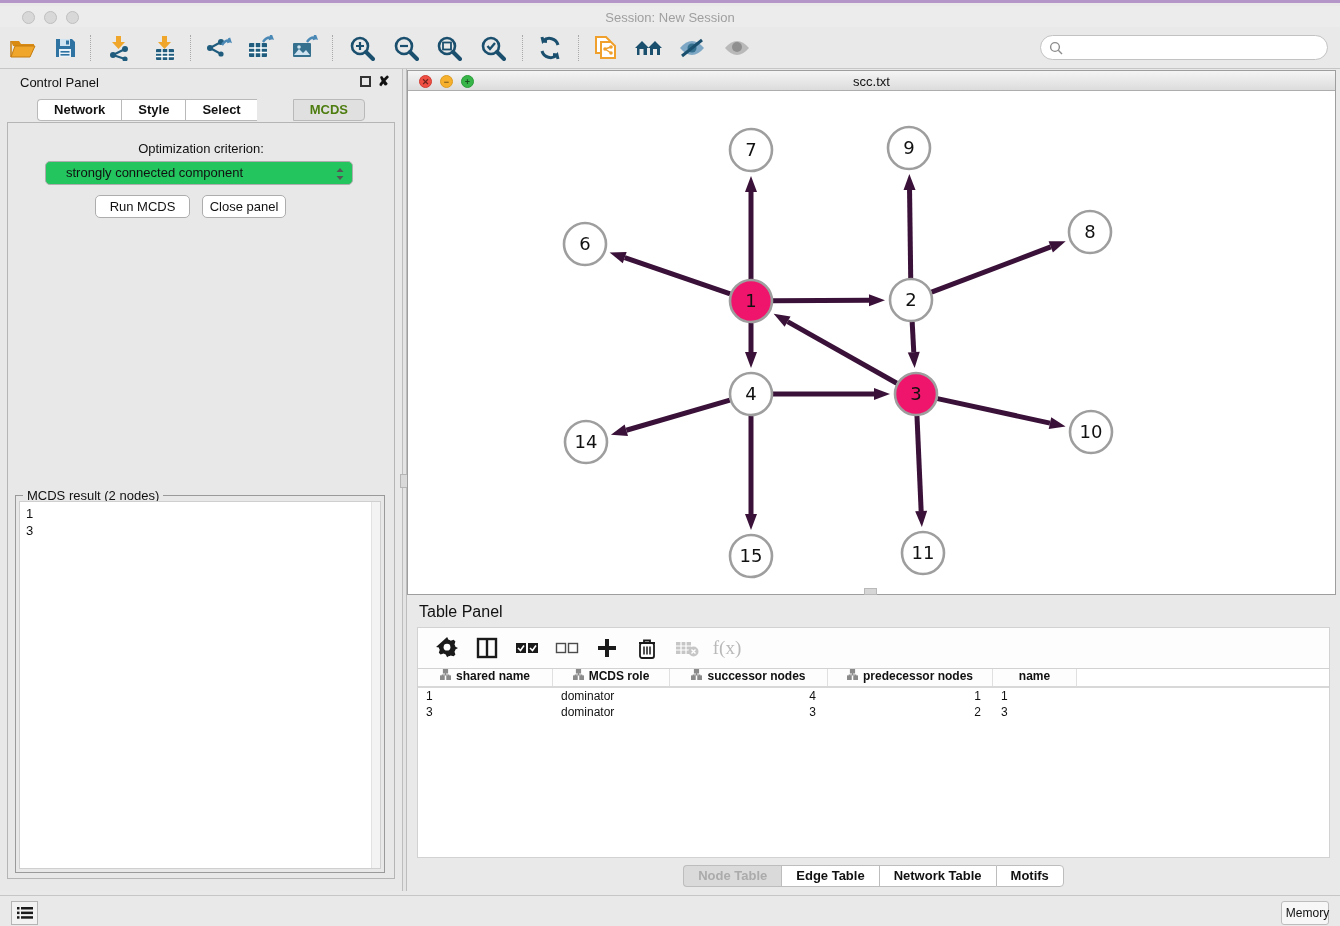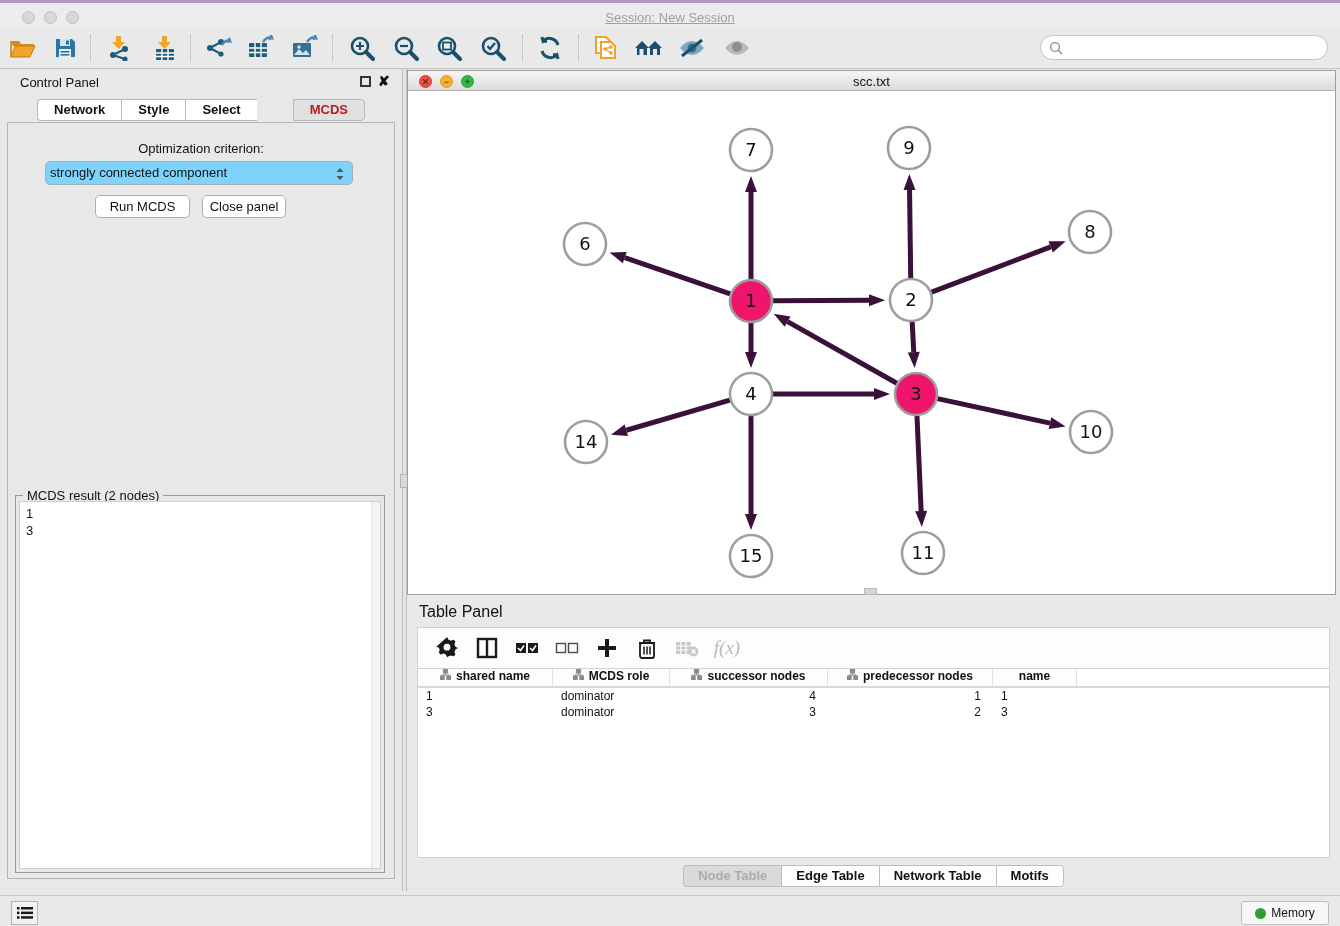--- a/index.html
+++ b/index.html
@@ -2,44 +2,44 @@
 <html><head>
 <meta charset="utf-8">
 <style>
   * { margin:0; padding:0; box-sizing:border-box; }
   html,body { width:1340px; height:926px; font-family:"Liberation Sans", sans-serif; background:#e9e9e9; overflow:hidden; }
   .app { position:absolute; inset:0; border-top:3px solid #b596c8; }
 
   
   .titlebar { position:absolute; left:0; top:3px; width:1340px; height:21px; background:#ececec; }
   .traffic { position:absolute; top:5px; width:13px; height:13px; border-radius:50%; background:#d8d8d8; border:1px solid #bfbfbf; }
-  .win-title { position:absolute; top:4px; left:0; width:100%; text-align:center; font-size:13px; color:#9f9f9f;text-decoration:underline; }
+  .win-title { position:absolute; top:4px; left:0; width:100%; text-align:center; font-size:13px; color:#9f9f9f; }
 
   
   .toolbar { position:absolute; left:0; top:24px; width:1340px; height:42px; background:#e9e9e9; border-bottom:1px solid #c6c6c6; }
   .tb-btn { position:absolute; top:5px; width:34px; height:32px; display:flex; align-items:center; justify-content:center; }
   .tb-sep { position:absolute; top:8px; width:1px; height:26px; border-left:1px dotted #a9a9a9; }
   .searchbox { position:absolute; right:12px; top:8px; width:288px; height:25px; background:#fff; border:1px solid #c2c2c2; border-radius:13px; display:flex; align-items:center; padding-left:8px; }
   .searchbox svg { flex:0 0 auto; }
   .searchbox input { border:none; outline:none; font-size:12px; width:240px; margin-left:5px; background:transparent; }
 
   
   .control-panel { position:absolute; left:0; top:66px; width:402px; height:822px; background:#e8e8e8; }
   .cp-header { position:absolute; left:0; top:0; width:100%; height:26px; }
   .cp-title { position:absolute; left:20px; top:6px; font-size:13px; color:#111; }
   .panel-float { position:absolute; width:11px; height:11px; border:2px solid #333; top:7px; }
   .panel-close { position:absolute; top:4px; font-size:14px; font-weight:bold; color:#111; }
   .cp-tabs { position:absolute; left:0; top:30px; width:100%; display:flex; justify-content:center; z-index:3; }
   .cp-tab { height:22px; padding:0 16px; background:#fff; border:1px solid #b9b9b9; border-right:none; font-size:13px; font-weight:bold; line-height:20px; color:#111; }
   .cp-tab:first-child { border-radius:4px 0 0 4px; }
   .cp-tab:last-child { border-right:1px solid #b9b9b9; border-radius:0 4px 4px 0; }
-  .cp-tab.disabled-selected { background:#e0e0e0; color:#b91c1c;margin-left:36px; }
+  .cp-tab.disabled-selected { background:#e0e0e0; color:#4d7c0f;margin-left:36px; }
   .cp-body { position:absolute; left:7px; top:53px; width:388px; height:757px; border:1px solid #b5b5b5; background:#e8e8e8; }
   .opt-label { position:absolute; left:0; top:18px; width:100%; text-align:center; font-size:13px; color:#111; }
-  .combo { position:absolute; left:37px; top:38px; width:308px; height:24px; background:#7dd3fc; border:1px solid #adadad; border-radius:5px; font-size:13px; line-height:22px; padding-left:4px; color:#111; }
+  .combo { position:absolute; left:37px; top:38px; width:308px; height:24px; background:#22c55e; border:1px solid #adadad; border-radius:5px; font-size:13px; line-height:22px; padding-left:20px; color:#111; }
   .combo .stepper { position:absolute; right:7px; top:4px; }
   .btn { position:absolute; height:23px; background:#fff; border:1px solid #adadad; border-radius:5px; font-size:13px; text-align:center; line-height:21px; color:#111; }
   .run-btn { left:87px; top:72px; width:95px; }
   .closepanel-btn { left:194px; top:72px; width:84px; }
   .mcds-box { position:absolute; left:7px; top:372px; width:370px; height:378px; border:1px solid #9a9a9a; }
   .mcds-legend { position:absolute; left:7px; top:-8px; background:#e8e8e8; padding:0 4px; font-size:13px; color:#111; }
   .mcds-text { position:absolute; left:3px; top:5px; right:3px; bottom:3px; background:#fff; border:1px solid #cfcfcf; font-size:13px; color:#111; padding:3px 0 0 6px; line-height:17px; }
   .mcds-scroll { position:absolute; right:0; top:0; bottom:0; width:9px; background:#f3f3f3; border-left:1px solid #e2e2e2; }
 
   
@@ -52,37 +52,37 @@
   .light { position:absolute; top:3.5px; width:13px; height:13px; border-radius:50%; font-size:9px; font-weight:bold; text-align:center; line-height:13px; color:rgba(0,0,0,.55); }
   .net-title { position:absolute; top:3px; left:0; width:100%; text-align:center; font-size:13px; color:#111; }
   .net-canvas { position:absolute; left:0; top:20px; width:927px; height:503px; }
   .net-grip { position:absolute; left:456px; bottom:-1px; width:13px; height:7px; background:#d6d6d6; border:1px solid #b9b9b9; }
 
   
   .table-panel { position:absolute; left:407px; top:594px; width:933px; height:294px; background:#e9e9e9; }
   .tp-title { position:absolute; left:12px; top:6px; font-size:16px; color:#111; }
   .tp-toolbar { position:absolute; left:10px; top:30px; width:913px; height:42px; background:#fdfdfd; border:1px solid #d2d2d2; display:flex; align-items:center; gap:14px; padding-left:16px; }
   .tp-icon { width:26px; height:26px; display:flex; align-items:center; justify-content:center; }
-  .fx { font-family:"Liberation Serif", serif; font-style:italic; font-size:19px; color:#b9b9b9; }
+  .fx { font-family:"Liberation Serif", serif; font-size:19px; color:#b9b9b9; }
   .grid-wrap { position:absolute; left:10px; top:72px; width:913px; height:189px; background:#fff; border:1px solid #d2d2d2; border-top:none; }
   .grid-header { display:flex; height:19px; border-bottom:2px solid #d8d8d8; }
   .gh-cell { display:flex; align-items:flex-start; justify-content:center; gap:5px; font-size:12px; font-weight:bold; color:#111; border-right:1px solid #e0e0e0; background:#fdfdfd; }
   .grid-row { display:flex; height:16px; font-size:12px; color:#111; }
   .gr-cell { padding:1px 12px 0 8px; overflow:hidden; white-space:nowrap; }
   .gr-cell.right { text-align:right; }
   .tp-tabs { position:absolute; left:0; bottom:4px; width:100%; display:flex; justify-content:center; }
   .tp-tab { height:22px; padding:0 14px; background:#fff; border:1px solid #bdbdbd; border-right:none; font-size:13px; font-weight:bold; line-height:20px; color:#111; }
   .tp-tab:first-child { border-radius:4px 0 0 4px; }
   .tp-tab:last-child { border-right:1px solid #bdbdbd; border-radius:0 4px 4px 0; }
   .tp-tab.disabled-selected { background:#dadada; color:#ababab; }
 
   
   .statusbar { position:absolute; left:0; top:892px; width:1340px; height:34px; background:#e9e9e9; border-top:1px solid #c6c6c6; }
   .list-btn { position:absolute; left:11px; top:5px; width:27px; height:24px; background:#f2f2f2; border:1px solid #b5b5b5; display:flex; align-items:center; justify-content:center; }
-  .memory-btn { position:absolute; right:11px; top:5px; width:88px; height:24px; background:#f7f7f7; border:1px solid #bdbdbd; border-radius:3px; display:flex; align-items:center; justify-content:center; gap:5px; font-size:12px; color:#111; }
+  .memory-btn { position:absolute; right:11px; top:5px; width:48px; height:24px; background:#f7f7f7; border:1px solid #bdbdbd; border-radius:3px; display:flex; align-items:center; justify-content:center; gap:5px; font-size:12px; color:#111; }
   .mem-dot { width:11px; height:11px; border-radius:50%; background:#2e9e3a; }
 </style>
 </head>
 <body>
 
 <div class="app">
 
   <div class="titlebar">
     <div class="traffic" style="left:22px"></div>
     <div class="traffic" style="left:44px"></div>

